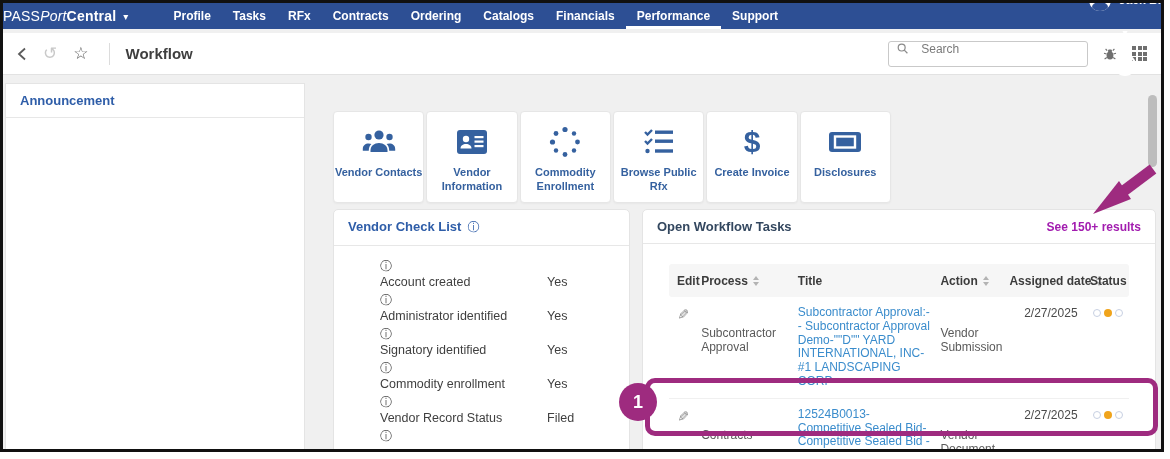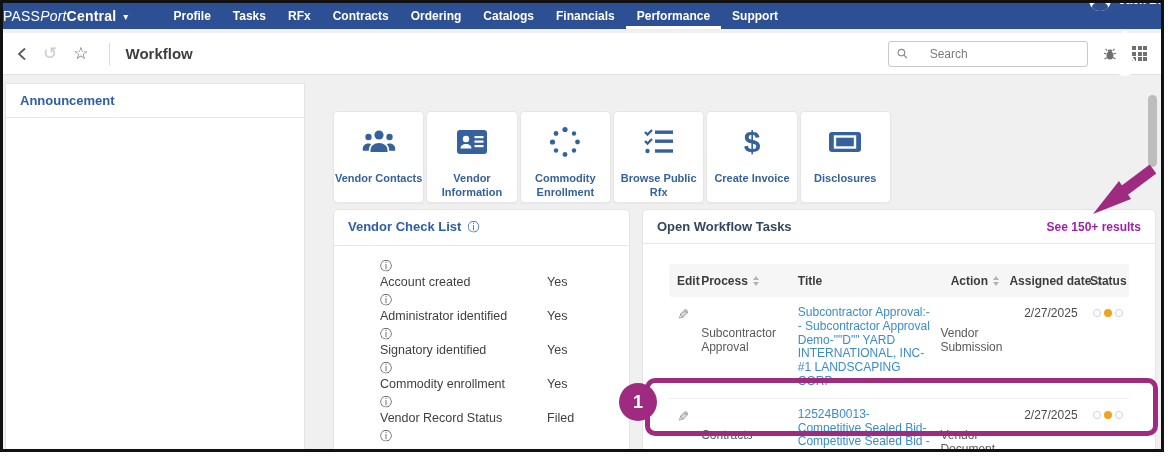--- a/index.html
+++ b/index.html
@@ -47,21 +47,21 @@
     position:absolute; left:0; top:30px; right:0; height:42px; background:#fff;
     border-bottom:1px solid #e2e2e2; display:flex; align-items:center; padding:0 14px; z-index:20;
   }
   .tb-icon { font-size:17px; color:#5b5b5b; margin-right:16px; cursor:pointer; display:flex; align-items:center; }
   .tb-icon.disabled { color:#c9c9c9; cursor:default; }
   .tb-divider { width:1px; height:22px; background:#dcdcdc; margin:0 16px 0 4px; }
   .page-title { font-size:15px; font-weight:700; color:#3f3f3f; }
   .toolbar-right { margin-left:auto; display:flex; align-items:center; gap:14px; }
   .search-box {
     width:200px; height:26px; border:1px solid #c9c9c9; border-radius:3px; background:#fff;
-    display:flex; align-items:center; padding:0 8px; gap:22px;
+    display:flex; align-items:flex-start; padding:0 8px; gap:13px;
   }
   .search-box input {
     border:none; outline:none; font-size:12px; color:#555; width:100%;
     font-family:"Liberation Sans", sans-serif; background:transparent;
   }
   .search-box input::placeholder { color:#7a7a7a; }
 
   
   .perf-dropdown {
     position:absolute; left:515px; top:34px; background:#fff; border:1px solid #d6d6d6;
@@ -84,21 +84,21 @@
 
   
   .tiles { position:absolute; left:330px; top:36px; width:558px; height:92px; display:flex; gap:2px; }
   .tile {
     flex:1; background:#fff; border:1px solid #e6e6e6; border-radius:4px;
     display:flex; flex-direction:column; align-items:center; justify-content:flex-start;
     padding-top:10px; cursor:pointer; box-shadow:0 1px 2px rgba(0,0,0,.04);
   }
   .tile-icon { height:40px; display:flex; align-items:center; justify-content:center; color:#35619f; }
   .tile-label {
-    font-size:11px; font-weight:700; color:#35619f; text-align:center; line-height:1.25; margin-top:10px;
+    font-size:11px; font-weight:700; color:#35619f; text-align:center; line-height:1.25; margin-top:4px;
   }
 
   
   .checklist { position:absolute; left:330px; top:134px; width:297px; bottom:-6px; overflow:hidden; }
   .checklist .panel-title { color:#2e5da8; }
   .info-glyph { color:#2e5da8; font-size:12px; font-weight:400; margin-left:6px; }
   .cl-body { padding:12px 14px 0 46px; }
   .cl-item { margin-bottom:2px; }
   .cl-info { font-size:12px; color:#4f4f4f; line-height:16px; cursor:pointer; }
   .cl-row { display:flex; font-size:12.5px; color:#3f3f3f; line-height:16px; margin-bottom:2px; }
@@ -112,21 +112,21 @@
   .wf-table { margin:20px 26px 0 26px; font-size:12px; }
   .wf-hrow {
     display:flex; background:#f6f6f6; border-radius:3px; align-items:center;
     min-height:33px; font-weight:700; color:#3c3c3c;
   }
   .wf-row { display:flex; align-items:flex-start; padding:9px 0; border-bottom:1px solid #f0f0f0; }
   .wf-row:last-child { border-bottom:none; }
   .c-edit { width:7%; padding-left:8px; }
   .c-process { width:21%; }
   .c-title { width:31%; padding-right:8px; }
-  .c-action { width:15%;justify-content:center; }
+  .c-action { width:15%; }
   .c-date { width:17%; text-align:right; padding-right:10px; white-space:nowrap; }
   .c-status { width:9%; text-align:center; }
   .hcell { display:flex; align-items:center; gap:5px; }
   .c-date.hcell { justify-content:space-between; }
   .sort-icon { display:inline-flex; flex-direction:column; line-height:4px; }
   .sort-icon i { width:0; height:0; border-left:3.5px solid transparent; border-right:3.5px solid transparent; display:block; }
   .sort-icon .up { border-bottom:4px solid #b3b3b3; margin-bottom:2px; }
   .sort-icon .dn { border-top:4px solid #b3b3b3; }
   .pencil { color:#8e8e8e; font-size:14px; cursor:pointer; display:inline-block; transform:rotate(90deg); }
   .proc-text, .action-text { color:#5a5a5a; line-height:1.2;margin-top:20px; }

